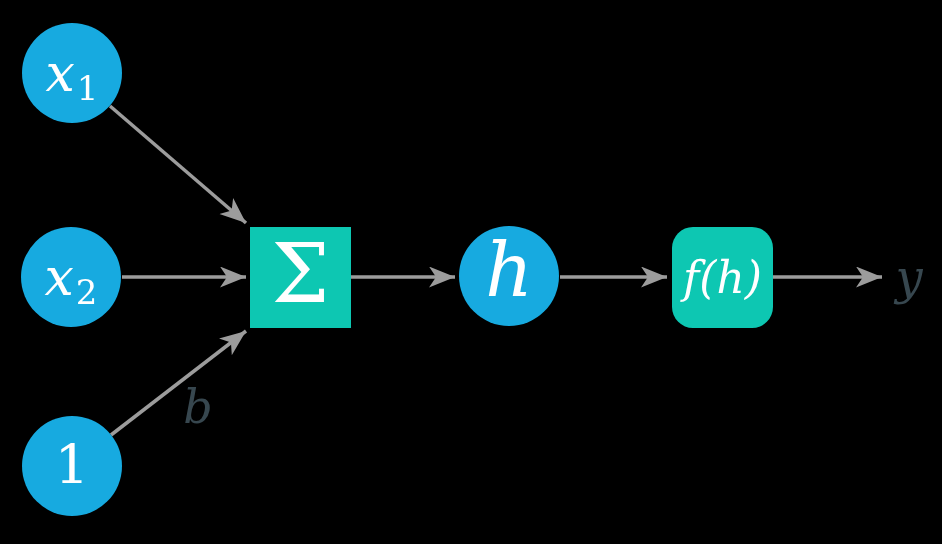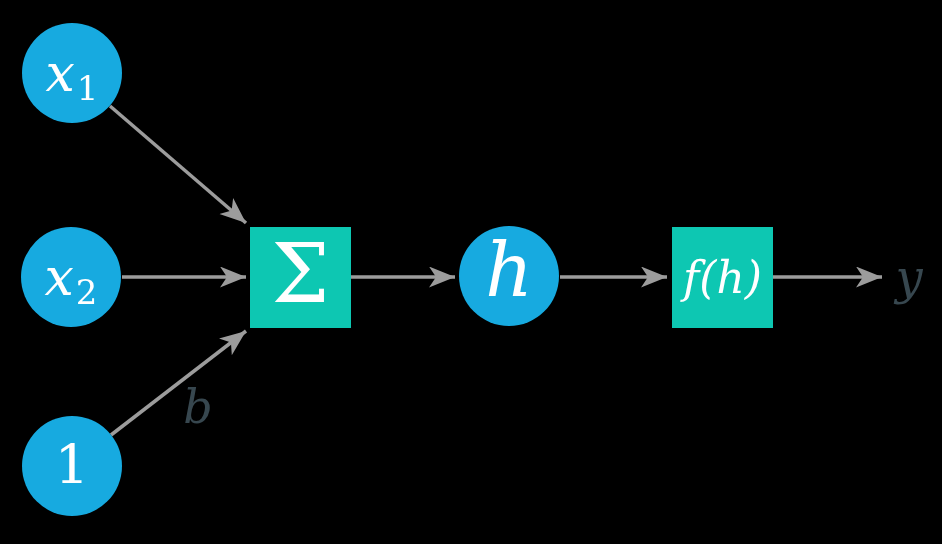--- a/index.html
+++ b/index.html
@@ -94,21 +94,21 @@
   }
   #label-y { left: 879px; top: 247px; font-size: 48px; }
   #label-b { left: 168px; top: 377px; font-size: 46px; }
 
   
   #node-x1   { left: 22px;  top: 23px;  }
   #node-x2   { left: 21px;  top: 227px; }
   #node-bias { left: 22px;  top: 416px; }
   #node-sum  { left: 250px; top: 227px; }
   #node-h    { left: 459px; top: 226px; }
-  #node-act  { left: 672px; top: 227px; }
+  #node-act  { left: 672px; top: 227px; border-radius: 21px; }
 </style>
 </head>
 <body>
 
 <div id="stage">
 
   <svg id="edges" viewBox="0 0 942 544" xmlns="http://www.w3.org/2000/svg">
     <defs>
       <marker id="arrowhead" markerUnits="userSpaceOnUse" markerWidth="28" markerHeight="22" refX="26" refY="10.5" orient="auto">
         <path d="M26,10.5 L0,0 L7,10.5 L0,21 Z"></path>

